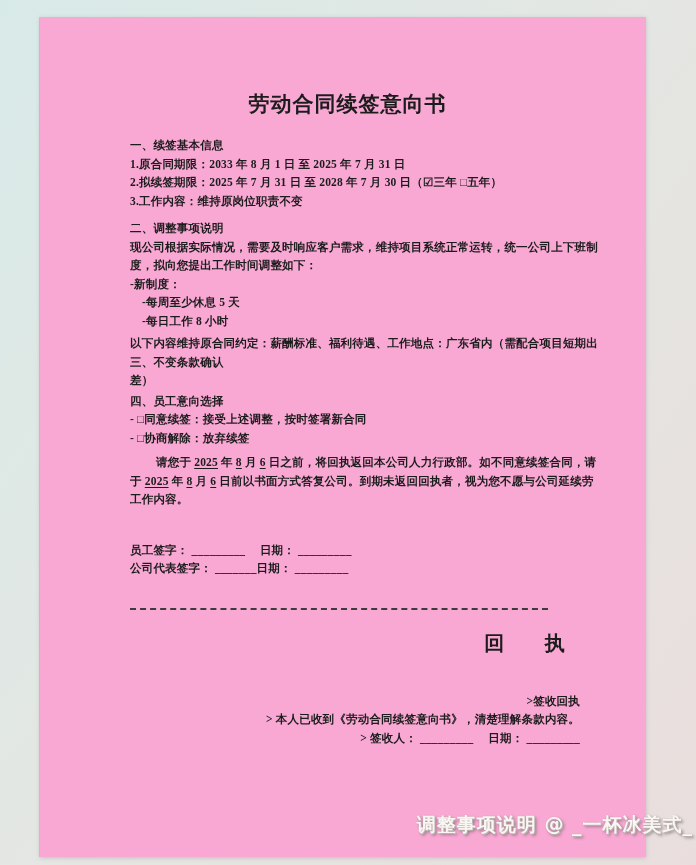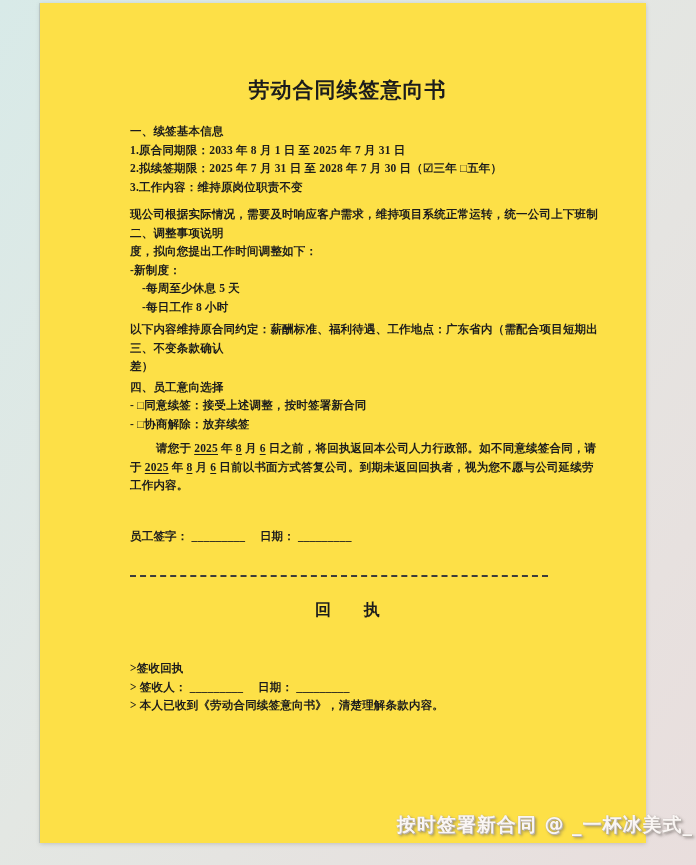--- a/index.html
+++ b/index.html
@@ -7,22 +7,22 @@
     --ink:#1c1c1c;
   }
   html,body{margin:0;padding:0;}
   body{
     width:696px;height:865px;position:relative;overflow:hidden;
     background:linear-gradient(125deg,var(--bg-start) 0%,var(--bg-mid) 45%,var(--bg-end) 100%);
     font-family:"Liberation Serif","DejaVu Serif",serif;
     color:var(--ink);
   }
   .page{
-    position:absolute;left:40px;top:3px;width:606px;height:840px;
-    background:#fde047;
+    position:absolute;left:40px;top:17px;width:606px;height:840px;
+    background:#f9a8d4;
     box-shadow:0 1px 4px rgba(90,90,90,.25), -1px 0 0 rgba(180,190,188,.6);
   }
   .content{
     position:absolute;left:90px;top:0;width:450px;
     font-size:11.5px;line-height:18.5px;font-weight:600;
     letter-spacing:.2px;
   }
   .line{white-space:nowrap;}
   .doc-title{
     margin-top:72px;height:30px;line-height:30px;width:435px;
@@ -37,24 +37,24 @@
   .notice{margin-top:6px;}
   .indent{padding-left:26px;}
   .sub-item{padding-left:12px;}
   .sig-block{margin-top:32px;}
   .dash-sep{
     margin-top:30px;width:418px;height:0;
     border-top:2px dashed #3c3c3c;
   }
   .receipt-title{
     margin-top:18px;height:30px;line-height:30px;width:435px;
-    text-align:center;font-family:"DejaVu Sans","Liberation Sans",sans-serif;
-    font-size:16px;font-weight:700;white-space:pre;
+    text-align:right;font-family:"DejaVu Sans","Liberation Sans",sans-serif;
+    font-size:20px;font-weight:700;white-space:pre;
   }
-  .receipt-block{margin-top:34px;}
+  .receipt-block{margin-top:34px;text-align:right;}
   .u{text-decoration:underline;text-underline-offset:2px;}
   .watermark{
     position:absolute;right:3px;top:812px;z-index:5;
     font-family:"DejaVu Sans","Liberation Sans",sans-serif;
     font-size:19px;font-weight:700;letter-spacing:1px;white-space:nowrap;
     color:#faf6f4;
     text-shadow:1px 1px 0 #b9b2ae, 2px 2px 3px rgba(105,98,94,.75), 0 0 1px rgba(160,155,150,.6);
   }
 </style>
 </head>
@@ -66,22 +66,22 @@
     <div class="doc-title">劳动合同续签意向书</div>
 
     <div class="sec1">
       <div class="line sec-heading">一、续签基本信息</div>
       <div class="line">1.原合同期限：2033 年 8 月 1 日  至  2025 年 7 月 31 日</div>
       <div class="line">2.拟续签期限：2025 年 7 月 31 日  至  2028 年 7 月 30 日（☑三年  □五年）</div>
       <div class="line">3.工作内容：维持原岗位职责不变</div>
     </div>
 
     <div class="sec2">
+      <div class="line sec-heading">二、调整事项说明</div>
       <div class="line">现公司根据实际情况，需要及时响应客户需求，维持项目系统正常运转，统一公司上下班制</div>
-      <div class="line sec-heading">二、调整事项说明</div>
       <div class="line">度，拟向您提出工作时间调整如下：</div>
       <div class="line">-新制度：</div>
       <div class="line sub-item">-每周至少休息 5 天</div>
       <div class="line sub-item">-每日工作 8 小时</div>
     </div>
 
     <div class="sec3">
       <div class="line">以下内容维持原合同约定：薪酬标准、福利待遇、工作地点：广东省内（需配合项目短期出</div>
       <div class="line sec-heading">三、不变条款确认</div>
       <div class="line">差）</div>
@@ -98,28 +98,29 @@
         <span>请您于 </span><span class="u">2025</span><span> 年 </span><span class="u">8</span><span> 月 </span><span class="u">6</span><span> 日之前，将回执返回本公司人力行政部。如不同意续签合同，请</span>
       </div>
       <div class="line">
         <span>于 </span><span class="u">2025</span><span> 年 </span><span class="u">8</span><span> 月 </span><span class="u">6</span><span> 日前以书面方式答复公司。到期未返回回执者，视为您不愿与公司延续劳</span>
       </div>
       <div class="line">工作内容。</div>
     </div>
 
     <div class="sig-block">
       <div class="line">员工签字： _________　 日期： _________</div>
+      <div class="line">公司代表签字： _______日期： _________</div>
     </div>
 
     <div class="dash-sep"></div>
 
     <div class="receipt-title">回　　执</div>
 
     <div class="receipt-block">
       <div class="line sec-heading">&gt;签收回执</div>
+      <div class="line">&gt; 本人已收到《劳动合同续签意向书》，清楚理解条款内容。</div>
       <div class="line">&gt; 签收人： _________　 日期： _________</div>
-      <div class="line">&gt; 本人已收到《劳动合同续签意向书》，清楚理解条款内容。</div>
     </div>
 
   </div>
 </div>
 
-<div class="watermark">按时签署新合同 @ _一杯冰美式_</div>
+<div class="watermark">调整事项说明 @ _一杯冰美式_</div>
 
 </body></html>

